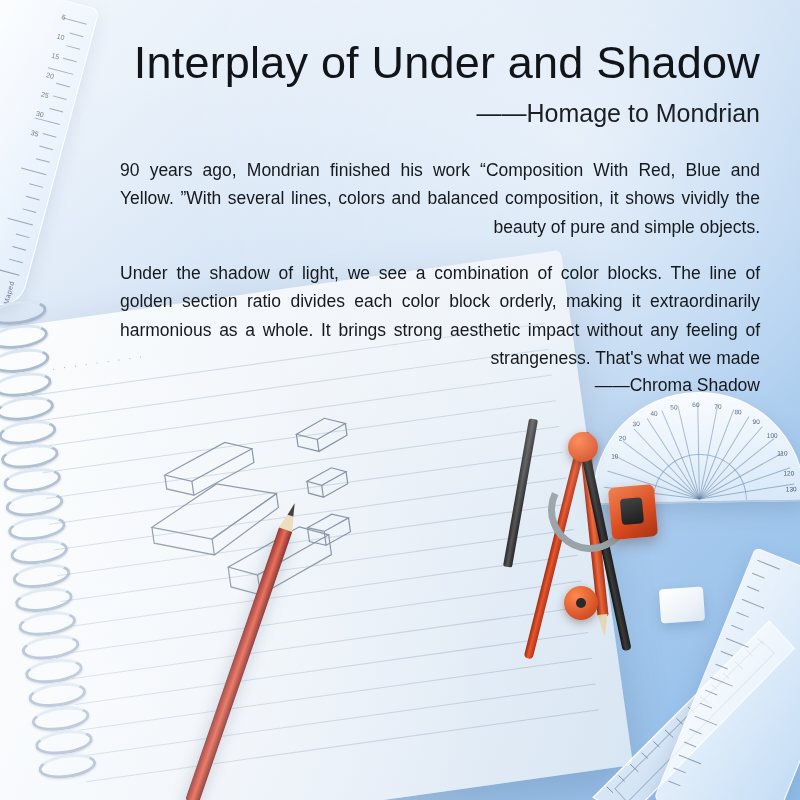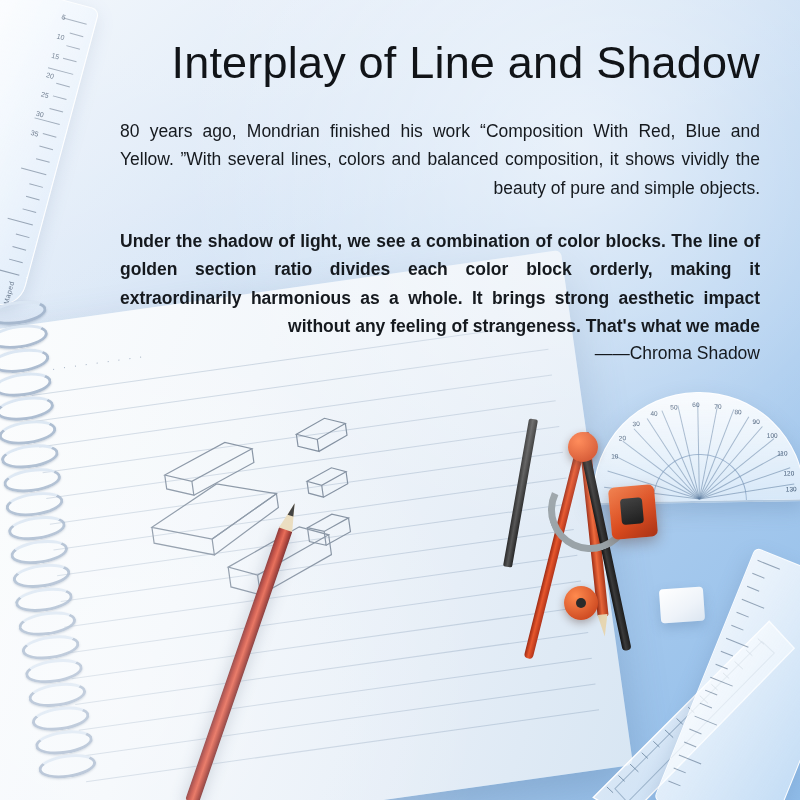--- a/index.html
+++ b/index.html
@@ -55,22 +55,21 @@
   }
   .para {
     font-size: 17.5px;
     line-height: 1.62;
     margin: 28px 0 0 0;
     color: #15191e;
     text-align: justify;
     text-align-last: right;
   }
   .para.second {
-    margin-top: 25px;
-    font-weight: bold;
+    margin-top: 18px;
   }
   .signature {
     display: block;
     text-align: right;
     margin-top: 2px;
   }
   
   .obj { position: absolute; }
 
   
@@ -584,19 +583,20 @@
       <i style="top:192px;width:13px"></i>
       <i style="top:206px;width:13px"></i>
     <i style="top:220px;width:24px"></i>
       <i style="top:234px;width:13px"></i>
       <i style="top:248px;width:13px"></i>
   </div>
 
   <div class="sheen"></div>
 
   <div class="copy">
-    <h1 class="headline">Interplay of Line and Shadow</h1>
-    <p class="para">80 years ago, Mondrian finished his work “Composition With Red, Blue and Yellow. ”With several lines, colors and balanced composition, it shows vividly the beauty of pure and simple objects.</p>
+    <h1 class="headline">Interplay of Under and Shadow</h1>
+    <div class="subhead">——Homage to Mondrian</div>
+    <p class="para">90 years ago, Mondrian finished his work “Composition With Red, Blue and Yellow. ”With several lines, colors and balanced composition, it shows vividly the beauty of pure and simple objects.</p>
     <p class="para second">Under the shadow of light, we see a combination of color blocks. The line of golden section ratio divides each color block orderly, making it extraordinarily harmonious as a whole. It brings strong aesthetic impact without any feeling of strangeness. That's what we made</p>
     <div class="signature" style="font-size:17.5px;color:#15191e">——Chroma Shadow</div>
   </div>
 
 </div>
 
 </body></html>

